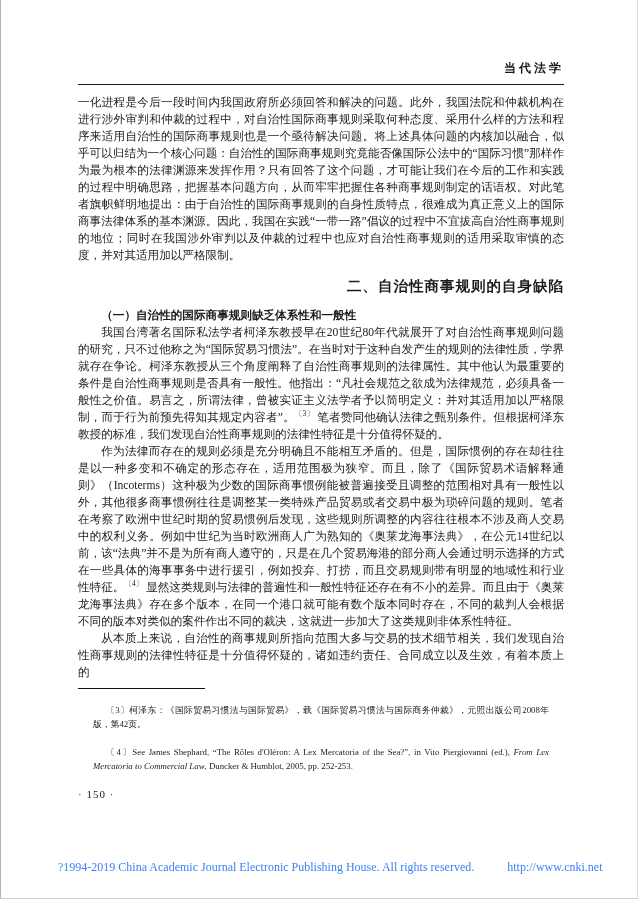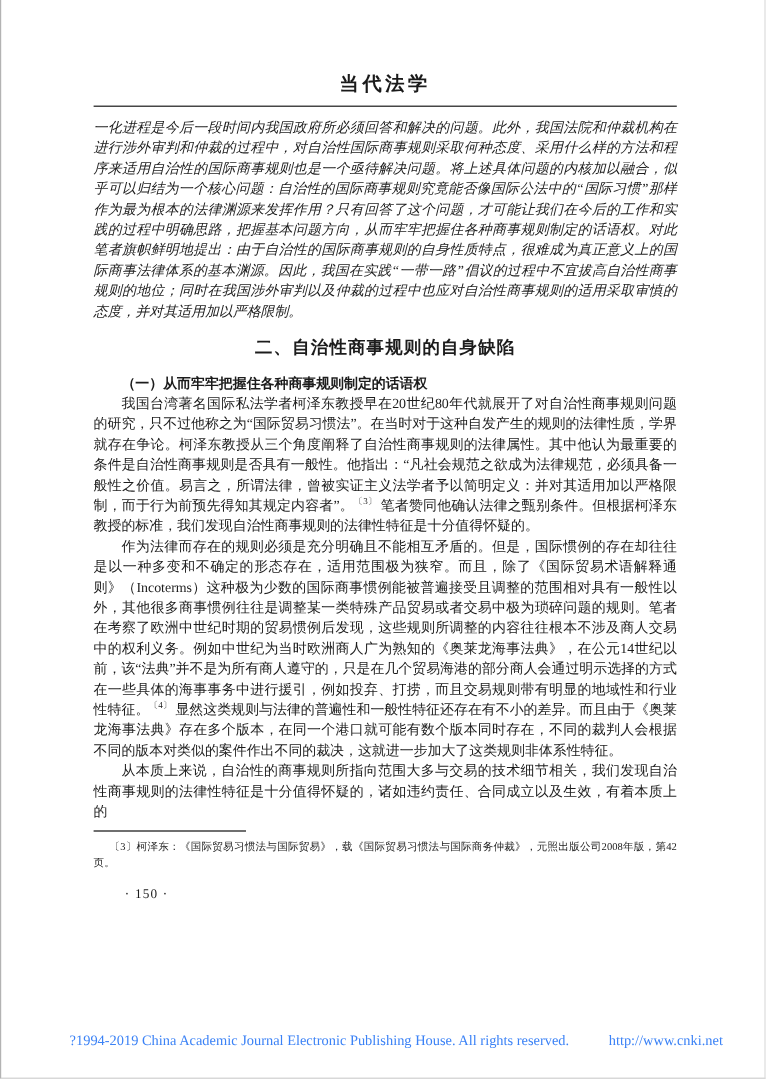--- a/index.html
+++ b/index.html
@@ -18,41 +18,41 @@
     border-bottom: 1px solid #cfcfcf;
     box-sizing: border-box;
   }
   .page {
     position: absolute;
     left: 78px; top: 0;
     width: 486px;
   }
   .journal-header { margin-top: 60px; }
   .journal-title {
-    text-align: center;
-    font-size: 16px;
+    text-align: right;
+    font-size: 12px;
     font-weight: bold;
     letter-spacing: 3px;
     color: #1a1a1a;
   }
   .header-rule {
     border: none;
     border-bottom: 1.5px solid #1a1a1a;
     margin: 7px 0 0 0;
   }
   .body-text {
     margin-top: 9px;
     font-size: 11.6px;
     line-height: 17px;
     text-align: justify;
   }
   .para { margin: 0; text-indent: 2em; }
-  .para.no-indent { text-indent: 0; font-style: italic; }
+  .para.no-indent { text-indent: 0; }
   .section-heading {
-    text-align: center;
+    text-align: right;
     text-indent: 0;
     font-size: 14.5px;
     font-weight: bold;
     margin: 14px 0 12px 0;
     letter-spacing: 1px;
   }
   .subheading { font-weight: bold; }
   sup.fnref {
     font-size: 7.5px;
     vertical-align: super;
@@ -63,24 +63,24 @@
     border: none;
     border-top: 1.3px solid #111;
     margin: 7px 0 6px 0;
   }
   .footnotes {
     font-size: 8.8px;
     line-height: 13.5px;
     text-align: justify;
     color: #222;
   }
-  .footnote { margin: 0; text-indent: 1.5em; }
+  .footnote { margin: 15px; text-indent: 1.5em; }
   .page-number {
     margin-top: 13px;
-    margin-left: 26px;
+    margin-left: 0;
     font-size: 11px;
     letter-spacing: 1px;
   }
   .watermark {
     position: absolute;
     left: 58px;
     top: 860px;
     width: 560px;
     font-size: 12px;
     color: #3b82f6;
@@ -99,33 +99,34 @@
     <div class="journal-title">当代法学</div>
     <hr class="header-rule">
   </div>
 
   <div class="body-text">
     <p class="para no-indent">一化进程是今后一段时间内我国政府所必须回答和解决的问题。此外，我国法院和仲裁机构在进行涉外审判和仲裁的过程中，对自治性国际商事规则采取何种态度、采用什么样的方法和程序来适用自治性的国际商事规则也是一个亟待解决问题。将上述具体问题的内核加以融合，似乎可以归结为一个核心问题：自治性的国际商事规则究竟能否像国际公法中的“国际习惯”那样作为最为根本的法律渊源来发挥作用？只有回答了这个问题，才可能让我们在今后的工作和实践的过程中明确思路，把握基本问题方向，从而牢牢把握住各种商事规则制定的话语权。对此笔者旗帜鲜明地提出：由于自治性的国际商事规则的自身性质特点，很难成为真正意义上的国际商事法律体系的基本渊源。因此，我国在实践“一带一路”倡议的过程中不宜拔高自治性商事规则的地位；同时在我国涉外审判以及仲裁的过程中也应对自治性商事规则的适用采取审慎的态度，并对其适用加以严格限制。</p>
 
     <h2 class="section-heading">二、自治性商事规则的自身缺陷</h2>
 
 
-    <p class="para subheading">（一）从而牢牢把握住各种商事规则制定的话语权</p>
+    <p class="para subheading">（一）自治性的国际商事规则缺乏体系性和一般性</p>
 
     <p class="para"><span>我国台湾著名国际私法学者柯泽东教授早在20世纪80年代就展开了对自治性商事规则问题的研究，只不过他称之为“国际贸易习惯法”。在当时对于这种自发产生的规则的法律性质，学界就存在争论。柯泽东教授从三个角度阐释了自治性商事规则的法律属性。其中他认为最重要的条件是自治性商事规则是否具有一般性。他指出：“凡社会规范之欲成为法律规范，必须具备一般性之价值。易言之，所谓法律，曾被实证主义法学者予以简明定义：并对其适用加以严格限制，而于行为前预先得知其规定内容者”。</span><sup class="fnref">〔3〕</sup><span> 笔者赞同他确认法律之甄别条件。但根据柯泽东教授的标准，我们发现自治性商事规则的法律性特征是十分值得怀疑的。</span></p>
 
     <p class="para"><span>作为法律而存在的规则必须是充分明确且不能相互矛盾的。但是，国际惯例的存在却往往是以一种多变和不确定的形态存在，适用范围极为狭窄。而且，除了《国际贸易术语解释通则》（Incoterms）这种极为少数的国际商事惯例能被普遍接受且调整的范围相对具有一般性以外，其他很多商事惯例往往是调整某一类特殊产品贸易或者交易中极为琐碎问题的规则。笔者在考察了欧洲中世纪时期的贸易惯例后发现，这些规则所调整的内容往往根本不涉及商人交易中的权利义务。例如中世纪为当时欧洲商人广为熟知的《奥莱龙海事法典》，在公元14世纪以前，该“法典”并不是为所有商人遵守的，只是在几个贸易海港的部分商人会通过明示选择的方式在一些具体的海事事务中进行援引，例如投弃、打捞，而且交易规则带有明显的地域性和行业性特征。</span><sup class="fnref">〔4〕</sup><span> 显然这类规则与法律的普遍性和一般性特征还存在有不小的差异。而且由于《奥莱龙海事法典》存在多个版本，在同一个港口就可能有数个版本同时存在，不同的裁判人会根据不同的版本对类似的案件作出不同的裁决，这就进一步加大了这类规则非体系性特征。</span></p>
 
     <p class="para">从本质上来说，自治性的商事规则所指向范围大多与交易的技术细节相关，我们发现自治性商事规则的法律性特征是十分值得怀疑的，诸如违约责任、合同成立以及生效，有着本质上的</p>
   </div>
 
   <hr class="footnote-rule">
 
   <div class="footnotes">
     <p class="footnote">〔3〕柯泽东：《国际贸易习惯法与国际贸易》，载《国际贸易习惯法与国际商务仲裁》，元照出版公司2008年版，第42页。</p>
+    <p class="footnote"><span>〔4〕See James Shephard, “The Rôles d'Oléron: A Lex Mercatoria of the Sea?”, in Vito Piergiovanni (ed.), </span><i>From Lex Mercatoria to Commercial Law</i><span>, Duncker &amp; Humblot, 2005, pp. 252-253.</span></p>
   </div>
 
   <div class="page-number">· 150 ·</div>
 
 </div>
 
 <div class="watermark">
   <span>?1994-2019 China Academic Journal Electronic Publishing House. All rights reserved.</span>
   <span class="wm-url">http://www.cnki.net</span>
 </div>

